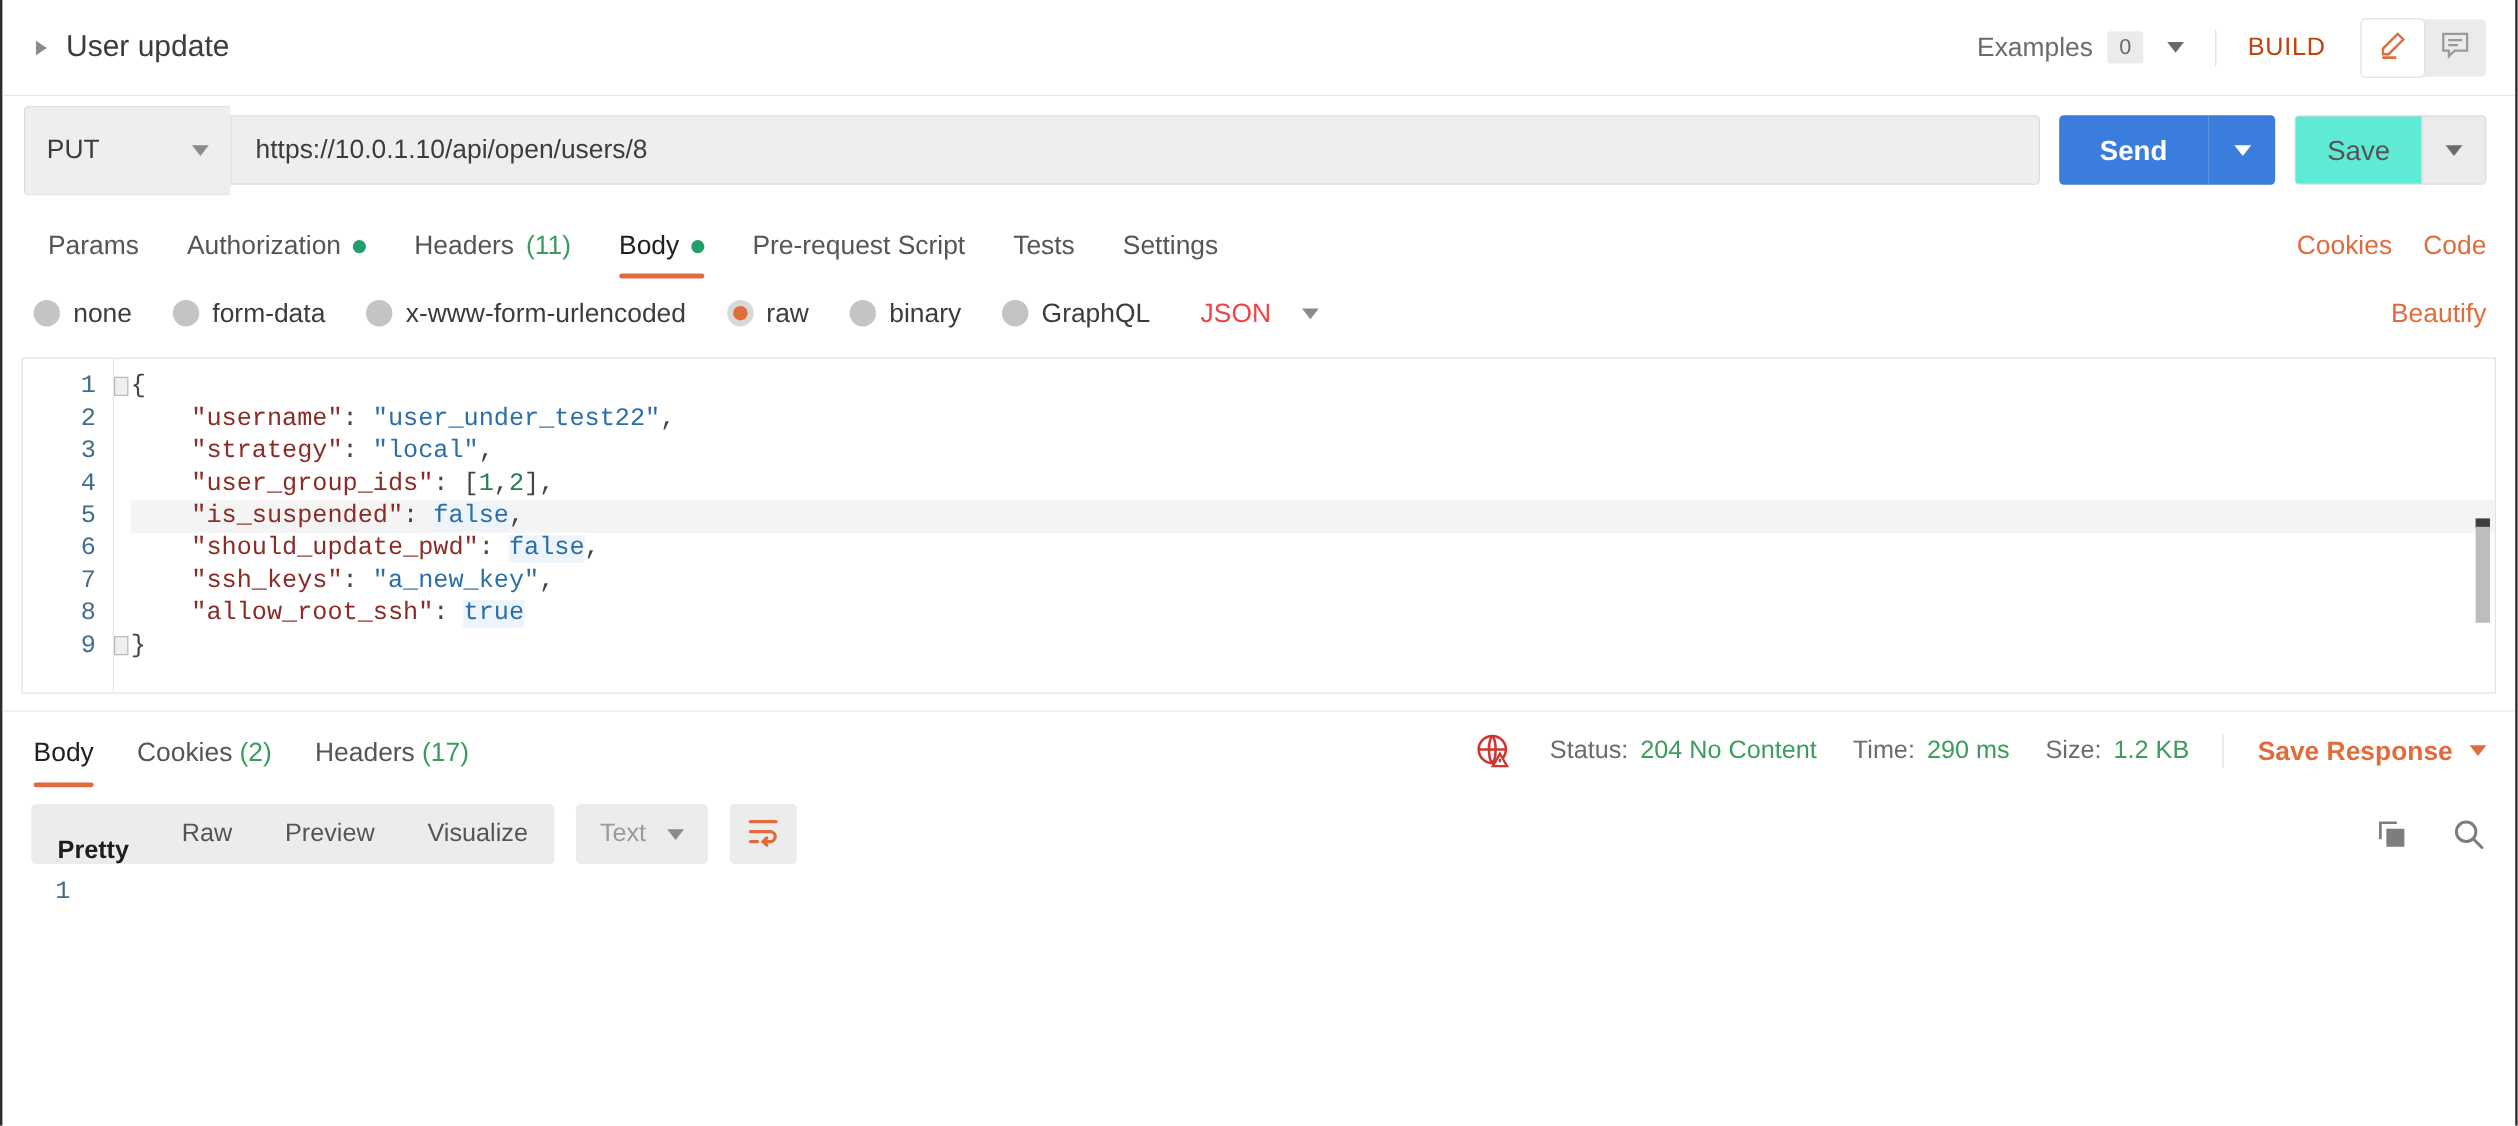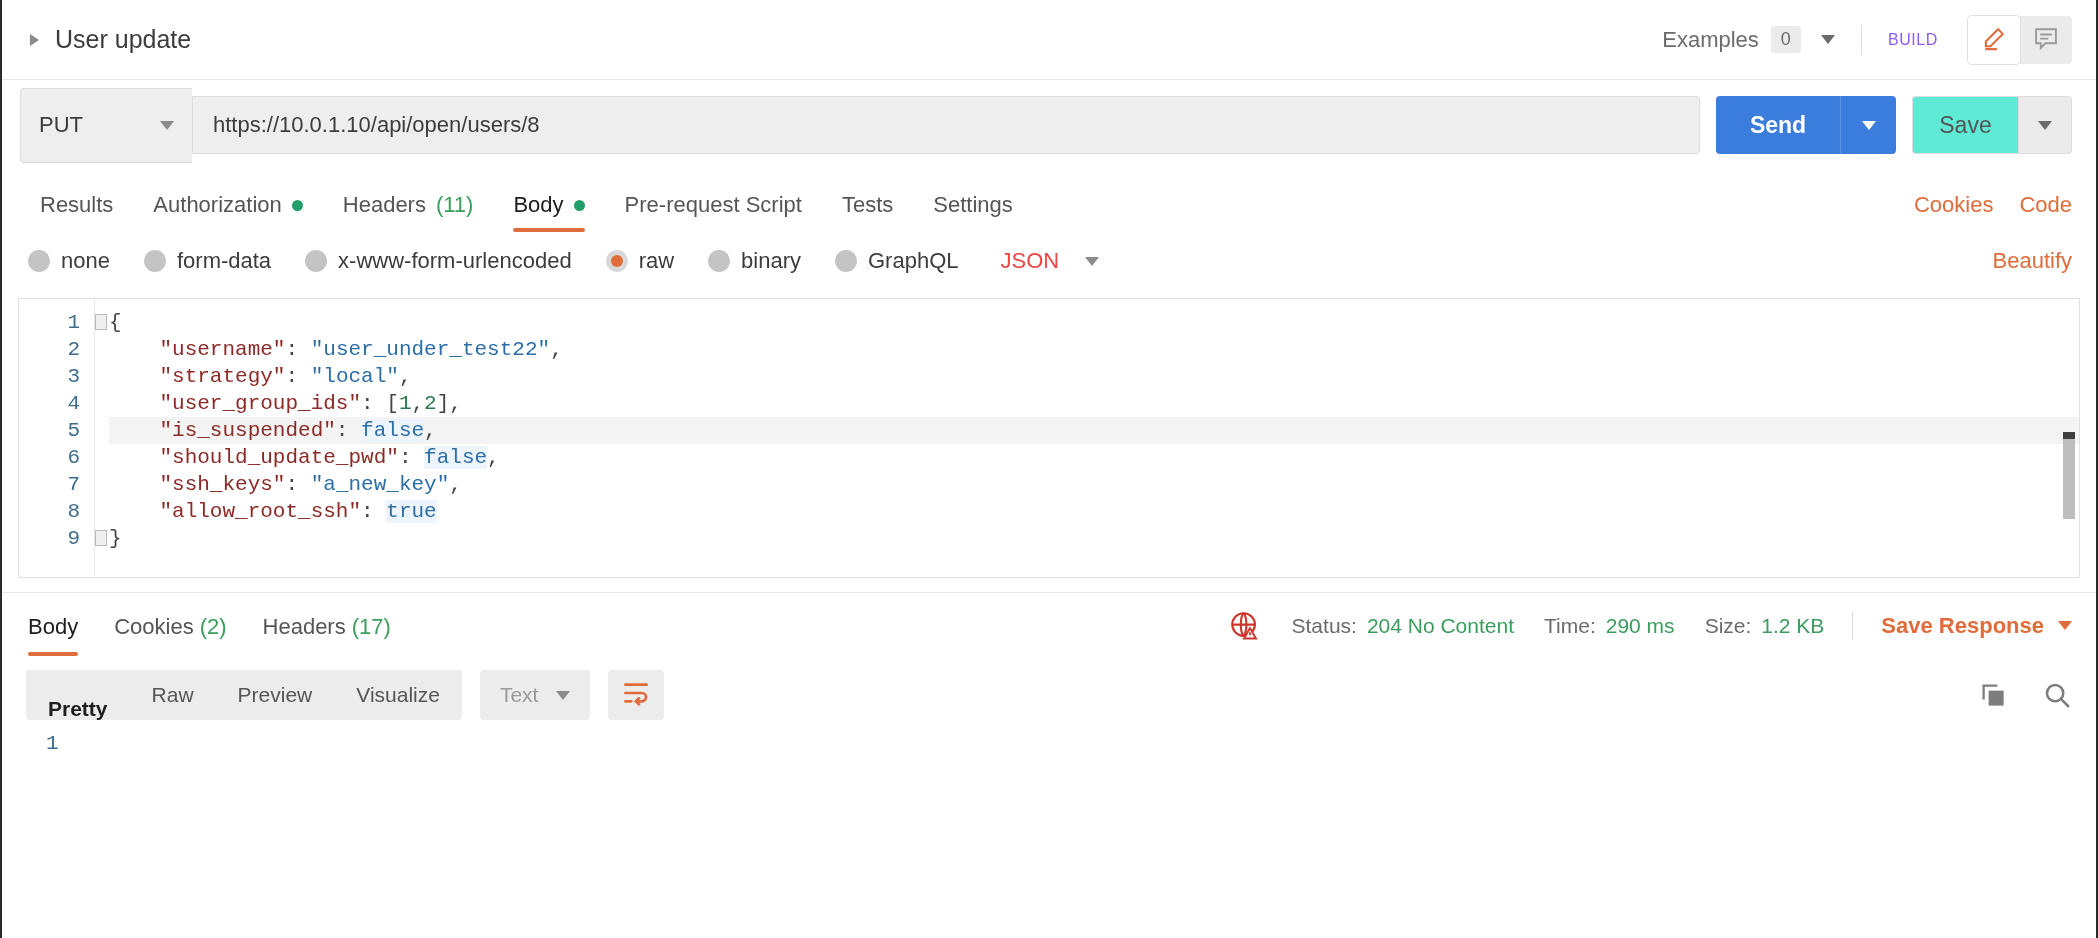--- a/index.html
+++ b/index.html
@@ -31,21 +31,21 @@
     border-radius: 3px; padding: 3px 10px; margin-left: 12px;
   }
   .caret-down {
     width: 0; height: 0;
     border-top: 9px solid #6b6b6b;
     border-left: 7px solid transparent;
     border-right: 7px solid transparent;
     margin-left: 20px;
   }
   .hdr-divider { width: 1px; height: 30px; background: #dedede; margin: 0 26px; }
-  .build-label { font-size: 16px; color: #8b5cf6; letter-spacing: .6px; }
+  .build-label { font-size: 21px; color: #c2410c; letter-spacing: .6px; }
   .icon-group { display: flex; margin-left: 30px; background: #ebebeb; border-radius: 4px; }
   .icon-btn {
     width: 52px; height: 48px; display: flex; align-items: center; justify-content: center;
     border-radius: 4px;
   }
   .icon-btn.active { background: #ffffff; box-shadow: 0 0 0 1px #e0e0e0; }
 
   
   .url-row { height: 90px; display: flex; align-items: center; padding: 0 24px 0 18px; gap: 0; }
   .method-box {
@@ -258,21 +258,21 @@
   <div class="save-group">
     <div class="save-btn">Save</div>
     <div class="save-caret-btn">
       <span class="save-caret"></span>
     </div>
   </div>
 </div>
 
 <div class="req-tabs">
   <div class="tab">
-    <span>Results</span>
+    <span>Params</span>
   </div>
   <div class="tab">
     <span>Authorization</span>
     <span class="dot-green"></span>
   </div>
   <div class="tab">
     <span>Headers</span>
     <span class="tab-count">(11)</span>
   </div>
   <div class="tab active">

